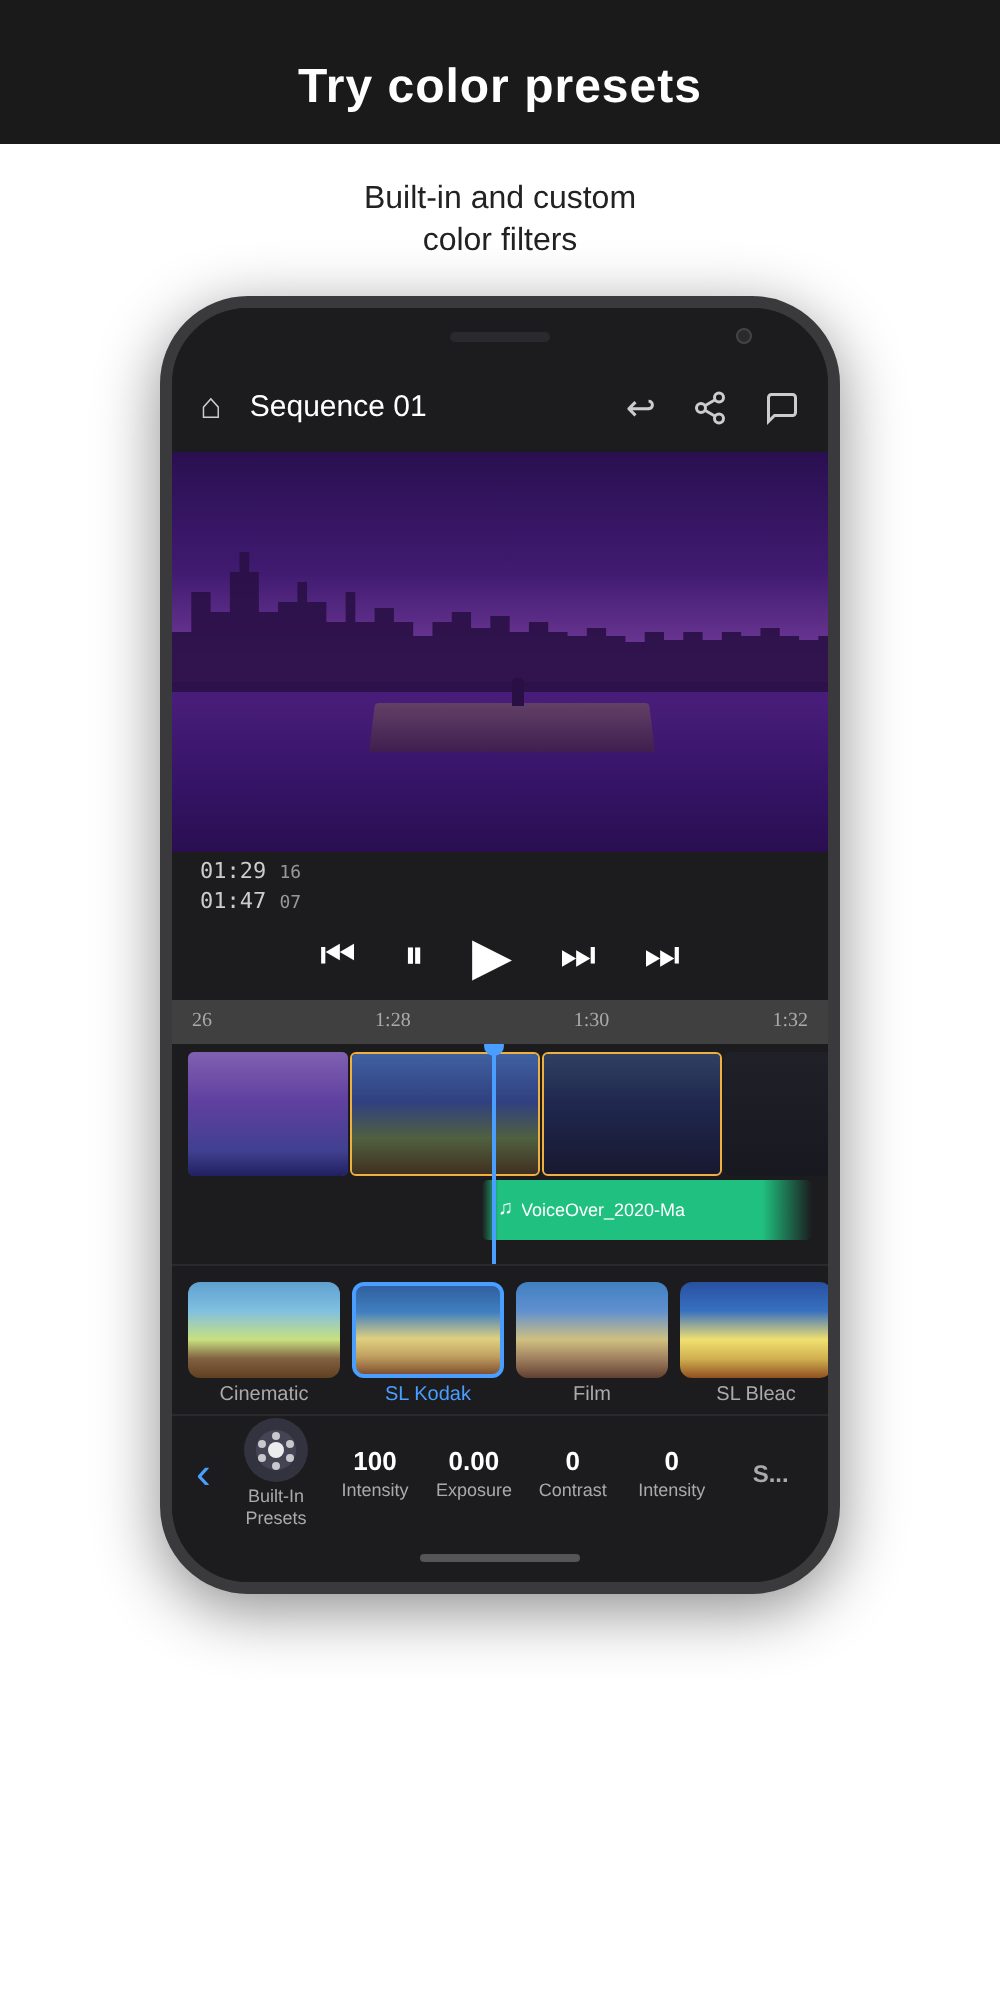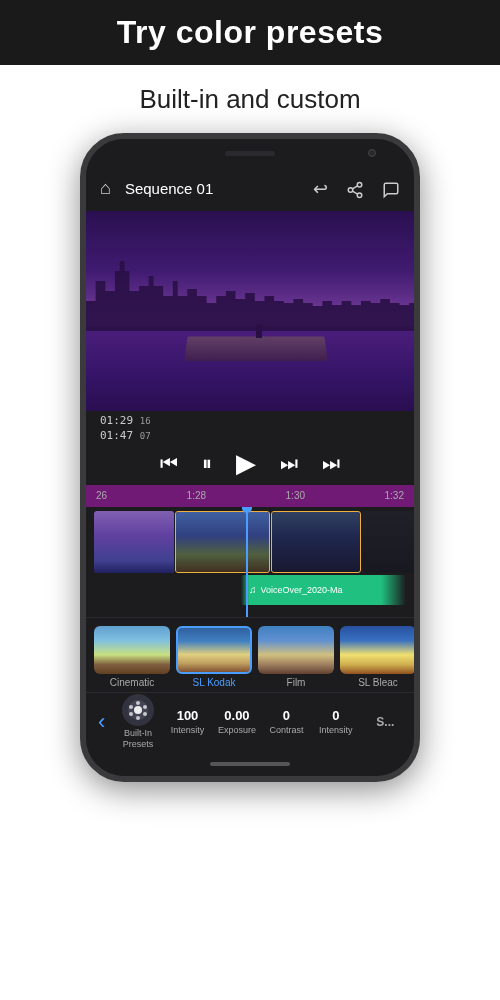--- a/index.html
+++ b/index.html
@@ -14,29 +14,30 @@
 
     
     .header-banner {
       background: #1a1a1a;
       width: 100%;
       padding: 14px 20px;
       text-align: center;
     }
     .header-banner h1 {
       color: #ffffff;
-      font-size: 32px;
+      font-size: 24px;
       font-weight: 800;
       letter-spacing: 0.5px;
+      margin-top: 16px;
     }
 
     .subtitle {
       text-align: center;
       padding: 18px 40px 16px;
-      font-size: 26px;
+      font-size: 16px;
       font-weight: 400;
       color: #222222;
       line-height: 1.3;
     }
 
     
     .phone-wrapper {
       display: flex;
       justify-content: center;
       align-items: flex-start;
@@ -183,27 +184,28 @@
       cursor: pointer;
       display: flex;
       align-items: center;
     }
     .transport-btn.play {
       font-size: 26px;
     }
 
     
     .timeline-ruler {
-      background: #701a75;
+      background: #404040;
       height: 22px;
       display: flex;
       align-items: center;
       padding: 0 10px;
       gap: 0;
       overflow: hidden;
+      font-family: Liberation Serif, serif;
     }
     .ruler-marks {
       display: flex;
       width: 100%;
       justify-content: space-between;
       align-items: center;
     }
     .ruler-mark {
       color: #aaaaaa;
       font-size: 10px;
@@ -439,20 +441,21 @@
 <body>
 
 <div class="header-banner">
   <h1>
     <span>Try color presets</span>
   </h1>
 </div>
 
 <div class="subtitle">
   <span>Built-in and custom</span><br>
+  <span>color filters</span>
 </div>
 
 <div class="phone-wrapper">
   <div class="phone">
 
     <div class="phone-top-bar">
       <div class="phone-speaker"></div>
       <div class="phone-camera"></div>
     </div>
 

